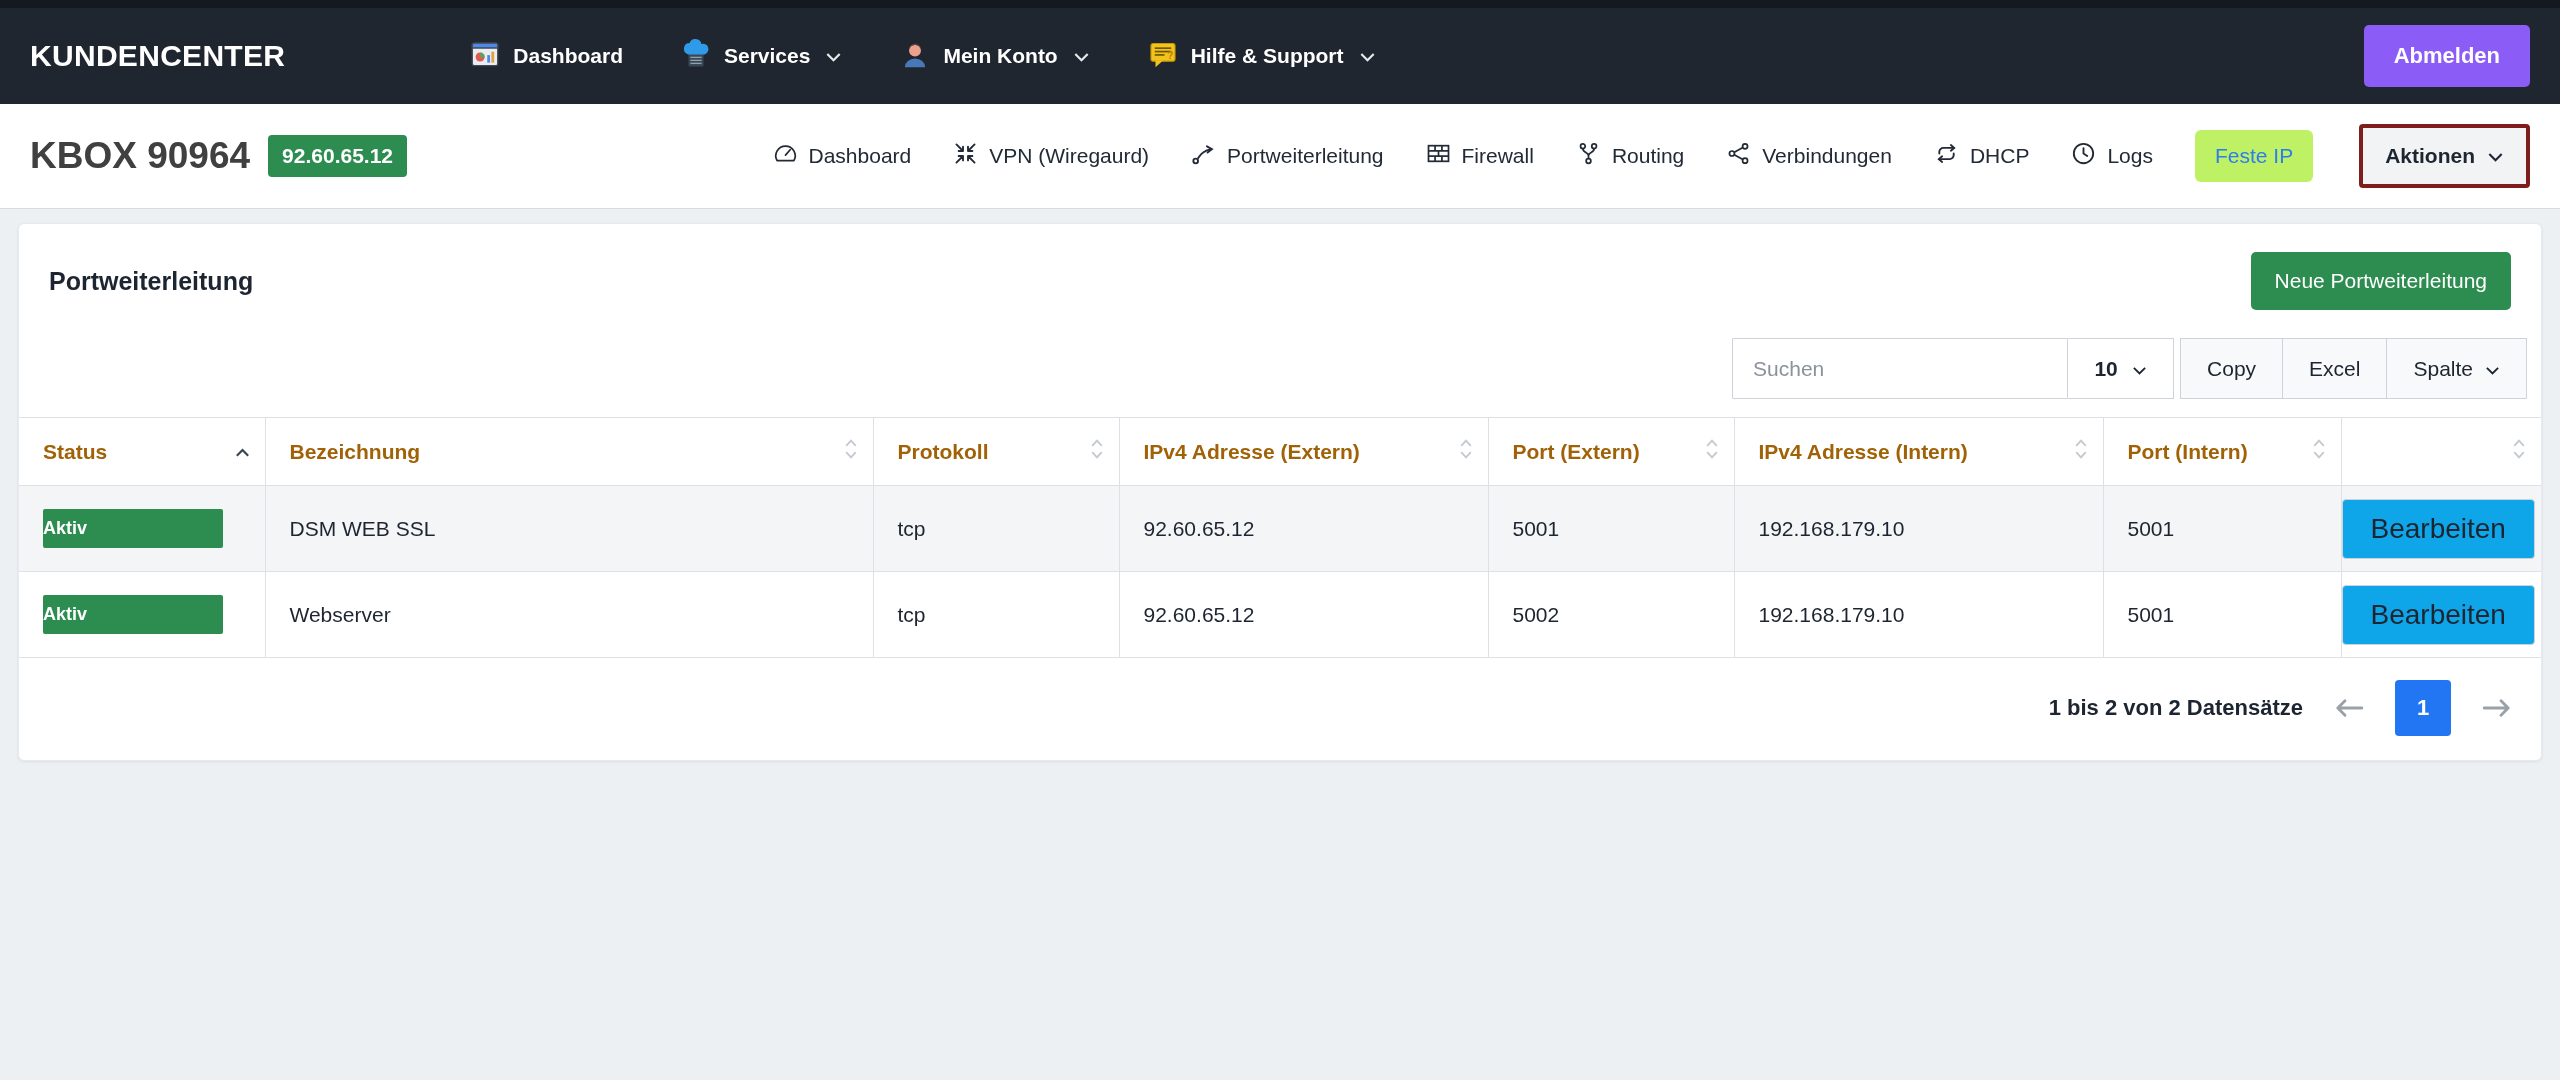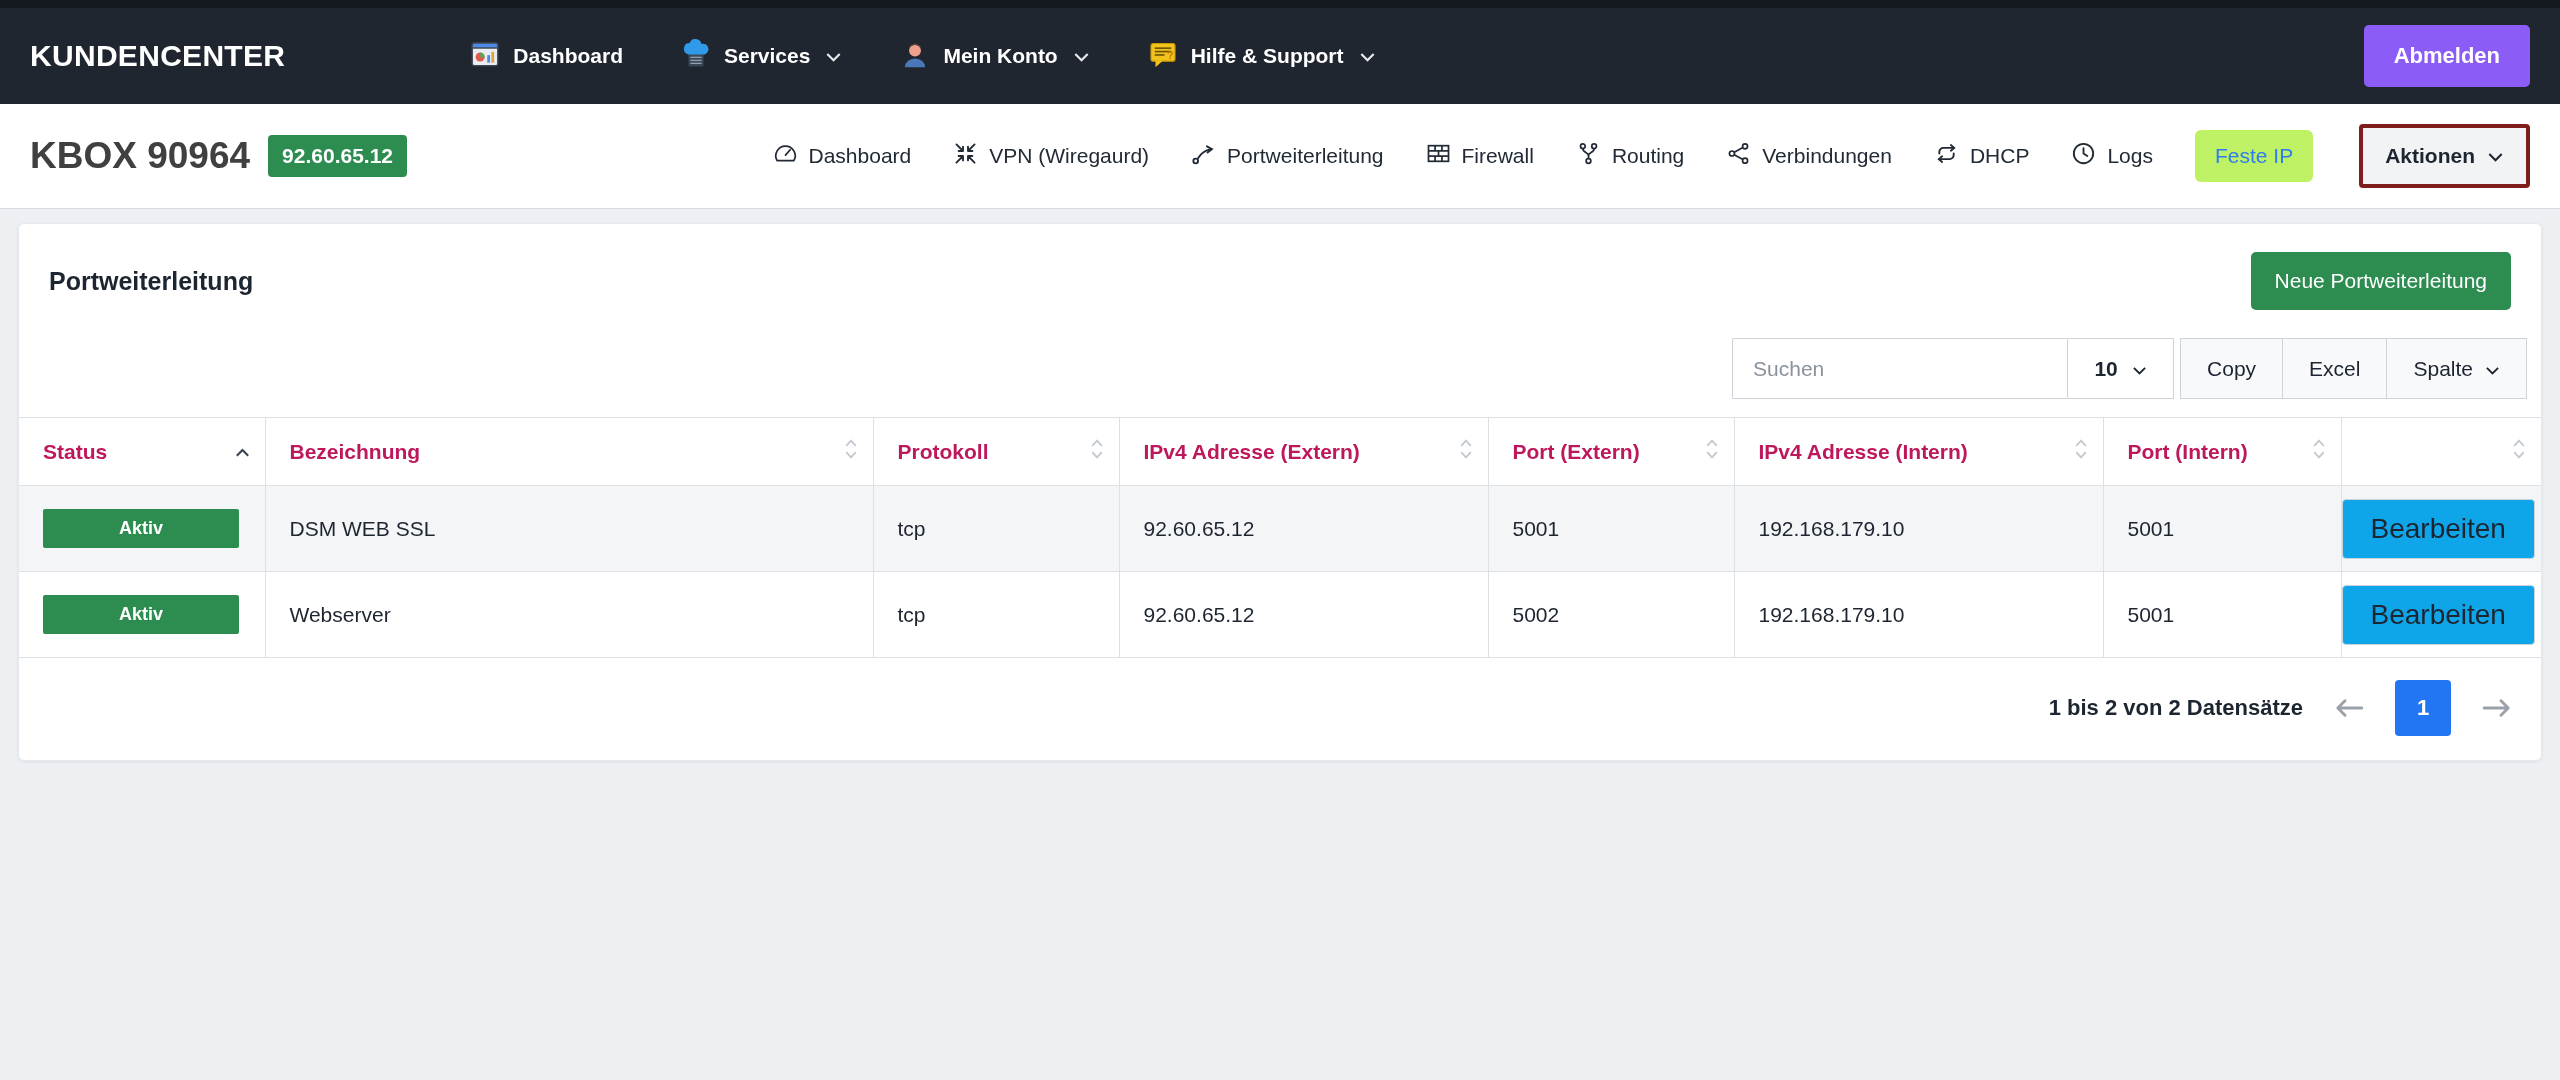--- a/index.html
+++ b/index.html
@@ -88,32 +88,32 @@
   .tool-btn {
     height: 61px; background: #f8f9fa; border: 1px solid #ced3d9;
     font-size: 21px; color: #1d2531; padding: 0 26px; cursor: pointer;
     font-family: inherit; display: flex; align-items: center; gap: 12px;
   }
   .tool-btn + .tool-btn { margin-left: -1px; }
   
   table { width: 100%; border-collapse: collapse; table-layout: fixed; }
   thead th {
     border-top: 1px solid #dde1e6; border-bottom: 1px solid #dde1e6;
-    font-size: 21px; font-weight: bold; text-align: left; color: #be185d;
+    font-size: 21px; font-weight: bold; text-align: left; color: #a16207;
     padding: 18px 14px 18px 24px; position: relative;
   }
   thead th + th, tbody td + td { border-left: 1px solid #dde1e6; }
   .th-inner { display: flex; align-items: center; justify-content: space-between; gap: 8px; }
   tbody td {
     font-size: 21px; color: #1d2531; padding: 0 14px 0 24px; height: 86px;
     border-bottom: 1px solid #dde1e6; overflow: hidden; white-space: nowrap;
   }
   tr.row-odd td { background: #f4f5f7; }
   .badge-aktiv {
-    display: inline-block; width: 196px; text-align: center;
+    display: inline-block; width: 180px; text-align: left;
     background: #2d8c50; color: #fff; font-size: 18px; font-weight: bold;
     padding: 9px 0; border-radius: 2px;
   }
   .cell-action { text-align: center; padding-left: 0 !important; }
   .btn-edit {
     background: #0ea5e9; border: 1px solid #ced3d9; border-radius: 4px;
     font-size: 28px; color: #1d2531; padding: 13px 28px; cursor: pointer; font-family: inherit;
   }
   
   .card-footer {

